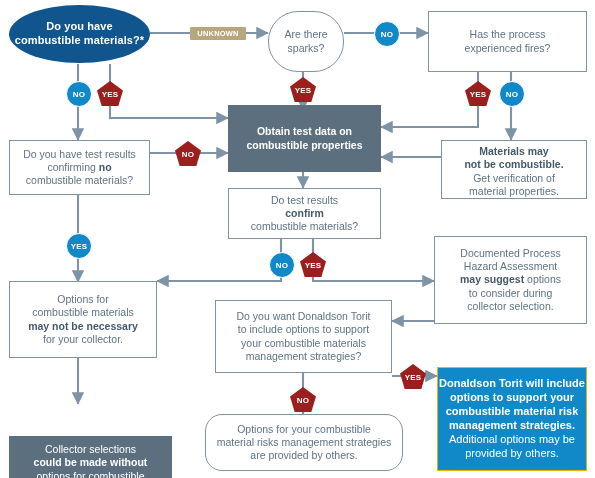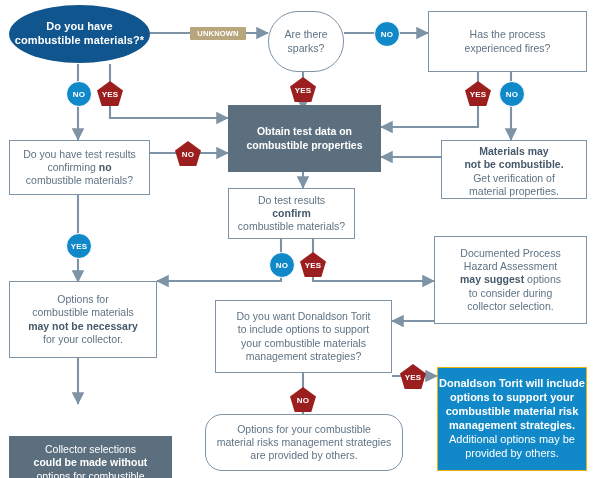--- a/index.html
+++ b/index.html
@@ -154,21 +154,21 @@
 
   <div class="node wbox" style="left:441px;top:140px;width:146px;height:59px;align-items:flex-end;">
     <span class="txt">
       <b>Materials may</b><br>
       <b>not be combustible.</b><br>
       <span>Get verification of</span><br>
       <span>material properties.</span>
     </span>
   </div>
 
-  <div class="node wbox" style="left:228px;top:188px;width:127px;height:51px;">
+  <div class="node wbox" style="left:228px;top:188px;width:153px;height:51px;">
     <span class="txt">
       <span>Do test results</span><br>
       <b>confirm</b><br>
       <span>combustible materials?</span>
     </span>
   </div>
 
   <div class="node wbox" style="left:434px;top:236px;width:153px;height:88px;">
     <span class="txt">
       <span>Documented Process</span><br>

